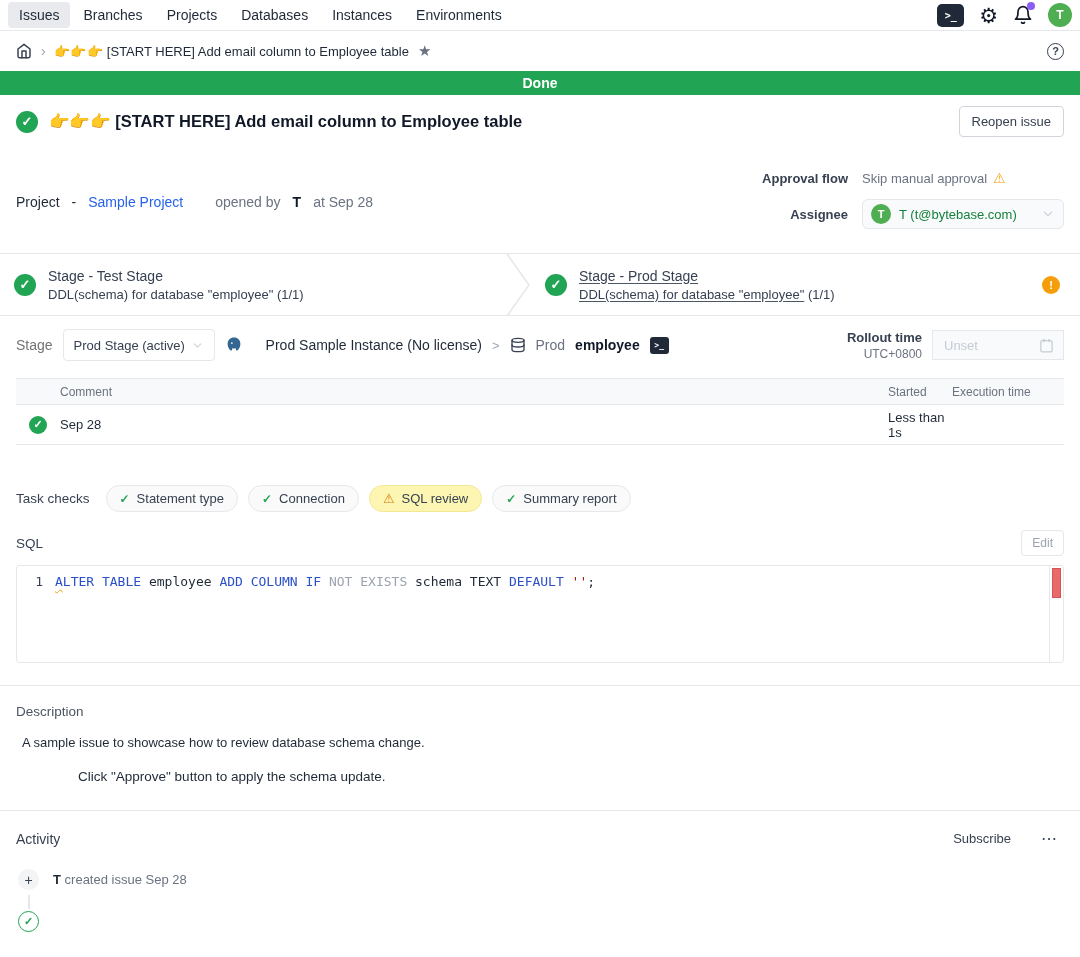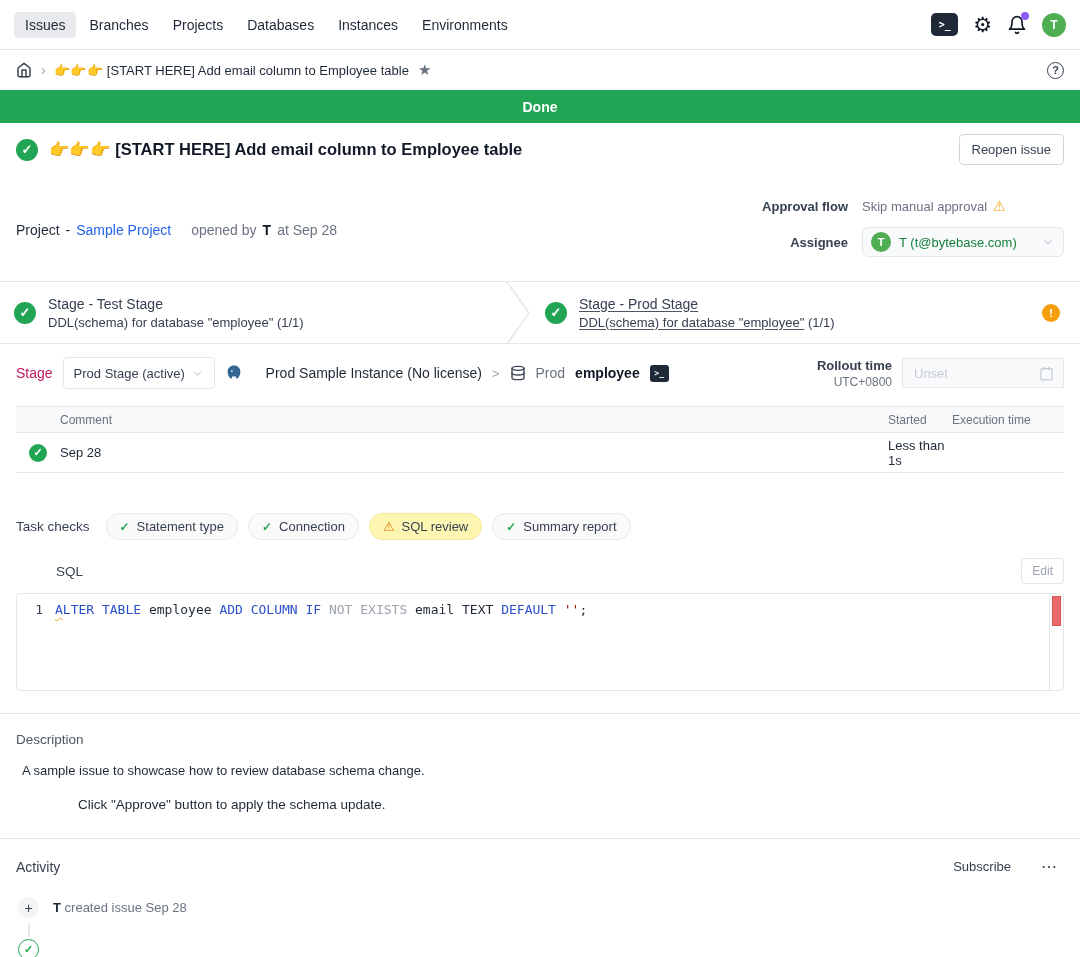--- a/index.html
+++ b/index.html
@@ -4,21 +4,21 @@
 <style>
   * { box-sizing: border-box; }
   html,body { margin:0; padding:0; }
   body {
     width:1080px; height:957px; overflow:hidden; background:#fff;
     font-family:"Liberation Sans", sans-serif; color:#1f2937; font-size:13px;
   }
   svg { display:block; }
 
   
-  .topnav { height:50px; display:flex; align-items:center; padding:0 14px; border-bottom:1px solid #e5e7eb; }
+  .topnav { height:31px; display:flex; align-items:center; padding:0 8px; border-bottom:1px solid #e5e7eb; }
   .nav-items { display:flex; align-items:center; gap:2px; }
   .nav-item { font-size:14px; color:#1f2937; padding:5px 11px; border-radius:4px; cursor:pointer; white-space:nowrap; }
   .nav-item.active { background:#e9eaed; }
   .nav-right { margin-left:auto; display:flex; align-items:center; gap:15px; }
   .term-btn { width:27px; height:23px; background:#1f2937; border:none; border-radius:5px; color:#fff;
               font-family:"DejaVu Sans Mono", monospace; font-size:10px; font-weight:bold;
               display:flex; align-items:center; justify-content:center; cursor:pointer; }
   .gear-icon { font-size:21px; line-height:1; color:#111827; cursor:pointer; }
   .bell-wrap { position:relative; cursor:pointer; }
   .notif-dot { position:absolute; top:-3px; right:-2px; width:8px; height:8px; border-radius:50%; background:#8b5cf6; }
@@ -27,35 +27,35 @@
 
   
   .crumb-row { height:40px; display:flex; align-items:center; gap:9px; padding:0 16px; }
   .crumb-sep { color:#9ca3af; font-size:14px; }
   .crumb-title { font-size:13px; color:#1f2937; }
   .star-icon { color:#6b7280; font-size:15px; cursor:pointer; }
   .help-icon { margin-left:auto; width:17px; height:17px; border:1.6px solid #374151; border-radius:50%;
                color:#374151; font-size:11px; font-weight:bold; display:flex; align-items:center; justify-content:center; cursor:pointer; }
 
   
-  .banner { height:33px; background:#21a453; color:#fff; font-size:14px; font-weight:bold;
+  .banner { height:24px; background:#21a453; color:#fff; font-size:14px; font-weight:bold;
             display:flex; align-items:center; justify-content:center; }
 
   
   .title-row { display:flex; align-items:center; gap:11px; padding:11px 16px 13px; }
   .check-circle { border-radius:50%; background:#21a453; color:#fff; display:flex; align-items:center; justify-content:center; flex:0 0 auto; }
   .check-lg { width:22px; height:22px; font-size:13px; font-weight:bold; }
   .check-sm { width:18px; height:18px; font-size:11px; font-weight:bold; }
   .issue-title { margin:0; font-size:16.5px; font-weight:bold; color:#111827; flex:1; }
   .reopen-btn { background:#fff; border:1px solid #d1d5db; border-radius:4px; color:#374151; font-size:13px;
                 padding:7px 12px; cursor:pointer; font-family:inherit; }
 
   
   .meta { display:flex; justify-content:space-between; padding:20px 16px 24px; border-bottom:1px solid #e5e7eb; }
-  .project-line { font-size:14px; display:flex; align-items:center; gap:6px; padding-top:4px; }
+  .project-line { font-size:14px; display:flex; align-items:center; gap:12px; padding-top:4px; }
   .link { color:#2563eb; text-decoration:none; cursor:pointer; }
   .muted { color:#6b7280; }
   .bold-dark { color:#111827; font-weight:bold; }
   .meta-grid { display:grid; grid-template-columns:auto 202px; column-gap:14px; row-gap:13px; align-items:center; }
   .meta-label { font-size:13px; font-weight:bold; color:#374151; text-align:right; }
   .approval-value { display:flex; align-items:center; gap:6px; font-size:13px; color:#6b7280; }
   .warn-glyph { color:#f59e0b; font-size:14px; }
   .assignee-box { height:30px; background:#f9fafb; border:1px solid #e5e7eb; border-radius:6px;
                   display:flex; align-items:center; gap:8px; padding:0 8px; cursor:pointer; }
   .avatar-xs { width:20px; height:20px; border-radius:50%; background:#4fae51; color:#fff; font-size:11px; font-weight:bold;
@@ -68,36 +68,36 @@
   .stage-cell.first { flex:0 0 505px; }
   .stage-cell.second { flex:1; }
   .stage-title { font-size:14px; color:#374151; }
   .stage-sub { font-size:13px; color:#374151; margin-top:3px; }
   .u { text-decoration:underline; text-decoration-color:#4b5563; text-underline-offset:2px; }
   .alert-circle { margin:auto 20px auto auto; width:18px; height:18px; border-radius:50%; background:#f59e0b; color:#fff;
                   font-size:11px; font-weight:bold; display:flex; align-items:center; justify-content:center; flex:0 0 auto; }
 
   
   .stage-detail { display:flex; align-items:center; gap:10px; padding:13px 16px; }
-  .sd-label { font-size:14px; color:#be185d; }
+  .sd-label { font-size:14px; color:#737373; }
   .stage-select { width:152px; height:32px; border:1px solid #e5e7eb; border-radius:4px; background:#fff;
                   display:flex; align-items:center; justify-content:space-between; padding:0 10px; cursor:pointer; }
   .stage-select span { font-size:13px; color:#374151; }
   .instance-name { font-size:14px; color:#1f2937;padding-left:13px; }
   .sep-gt { color:#9ca3af; font-size:13px; }
   .env-prefix { color:#6b7280; font-size:14px; }
   .db-name { color:#111827; font-weight:bold; font-size:14px; }
   .term-mini { width:19px; height:17px; background:#1f2937; border-radius:3px; color:#fff;
                font-family:"DejaVu Sans Mono",monospace; font-size:8px; font-weight:bold;
                display:flex; align-items:center; justify-content:center; cursor:pointer; }
   .rollout { margin-left:auto; display:flex; align-items:center; gap:10px; }
   .rollout-labels { text-align:right; }
   .rollout-title { font-size:13px; font-weight:bold; color:#374151; }
   .rollout-tz { font-size:12px; color:#6b7280; margin-top:2px; }
-  .rollout-input { width:162px; height:30px; background:#f9fafb; border:1px solid #e5e7eb; border-radius:0;
+  .rollout-input { width:132px; height:30px; background:#f9fafb; border:1px solid #e5e7eb; border-radius:0;
                    display:flex; align-items:center; padding:0 9px; gap:2px; }
   .rollout-input input { flex:1; border:none; background:transparent; outline:none; font-size:13px; color:#6b7280;
                          font-family:inherit; min-width:0; }
   .rollout-input input::placeholder { color:#c6cbd4; }
 
   
   .task-table { margin:4px 16px 0; }
   .tt-row { display:grid; grid-template-columns:44px 1fr 64px 112px; align-items:center; }
   .tt-head { background:#f8f9fa; border-top:1px solid #e5e7eb; border-bottom:1px solid #e5e7eb; height:27px;
              font-size:12px; color:#6b7280; }
@@ -109,21 +109,21 @@
   .checks-row { margin-top:40px; padding:0 16px; display:flex; align-items:center; gap:10px; }
   .checks-label { font-size:13.5px; color:#374151; margin-right:6px; }
   .pill { height:27px; border:1px solid #e5e7eb; background:#fafafa; border-radius:14px; padding:0 13px;
           display:inline-flex; align-items:center; gap:7px; font-size:13px; color:#374151; cursor:pointer; }
   .pill .ok { color:#21a453; font-weight:bold; font-size:12px; }
   .pill.warning { background:#fdf6b2; border-color:#f3e793; }
   .pill.warning .warn-glyph { font-size:13px; color:#d97706; }
 
   
   .sql-section { margin-top:18px; }
-  .sql-head { padding:0 16px; display:flex; align-items:center; justify-content:space-between;margin-left:40px; }
+  .sql-head { padding:0 16px; display:flex; align-items:center; justify-content:space-between; }
   .sql-label { font-size:13.5px; color:#374151; }
   .edit-btn { font-size:12px; color:#9ca3af; border:1px solid #e5e7eb; background:#fff; border-radius:4px;
               padding:5px 10px; cursor:pointer; font-family:inherit; }
   .editor { margin:9px 16px 0; border:1px solid #e5e7eb; border-radius:3px; height:98px; display:flex;
             font-family:"DejaVu Sans Mono", monospace; font-size:13px; }
   .ln-col { width:38px; text-align:right; padding:8px 12px 0 0; color:#374151; }
   .code-area { flex:1; padding-top:8px; white-space:pre; overflow:hidden; }
   .tk-kw { color:#2b50c8; }
   .tk-id { color:#1f2937; }
   .tk-muted { color:#9ca3af; }
@@ -332,21 +332,21 @@
   </span>
 </div>
 
 <div class="sql-section">
   <div class="sql-head">
     <span class="sql-label">SQL</span>
     <button class="edit-btn">Edit</button>
   </div>
   <div class="editor">
     <div class="ln-col"><span>1</span></div>
-    <div class="code-area"><span class="tk-kw tk-warn">A</span><span class="tk-kw">LTER TABLE </span><span class="tk-id">employee </span><span class="tk-kw">ADD COLUMN IF </span><span class="tk-muted">NOT EXISTS </span><span class="tk-id">email </span><span class="tk-id">TEXT </span><span class="tk-kw">DEFAULT </span><span class="tk-str">''</span><span class="tk-id">;</span></div>
+    <div class="code-area"><span class="tk-kw tk-warn">A</span><span class="tk-kw">LTER TABLE </span><span class="tk-id">employee </span><span class="tk-kw">ADD COLUMN IF </span><span class="tk-muted">NOT EXISTS </span><span class="tk-id">schema </span><span class="tk-id">TEXT </span><span class="tk-kw">DEFAULT </span><span class="tk-str">''</span><span class="tk-id">;</span></div>
     <div class="gutter">
         <div class="gutter-marker"></div>
       </div>
   </div>
 </div>
 
 <hr class="divider">
 
 <div class="description">
   <div class="section-heading">Description</div>

